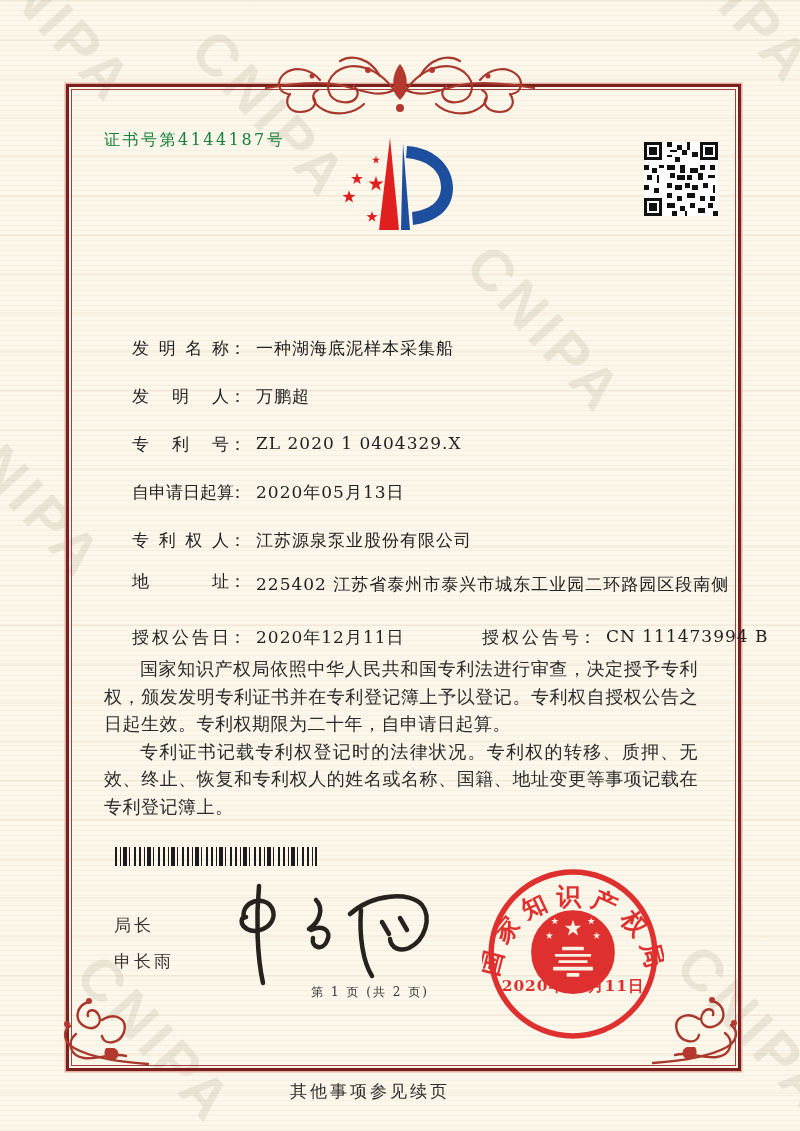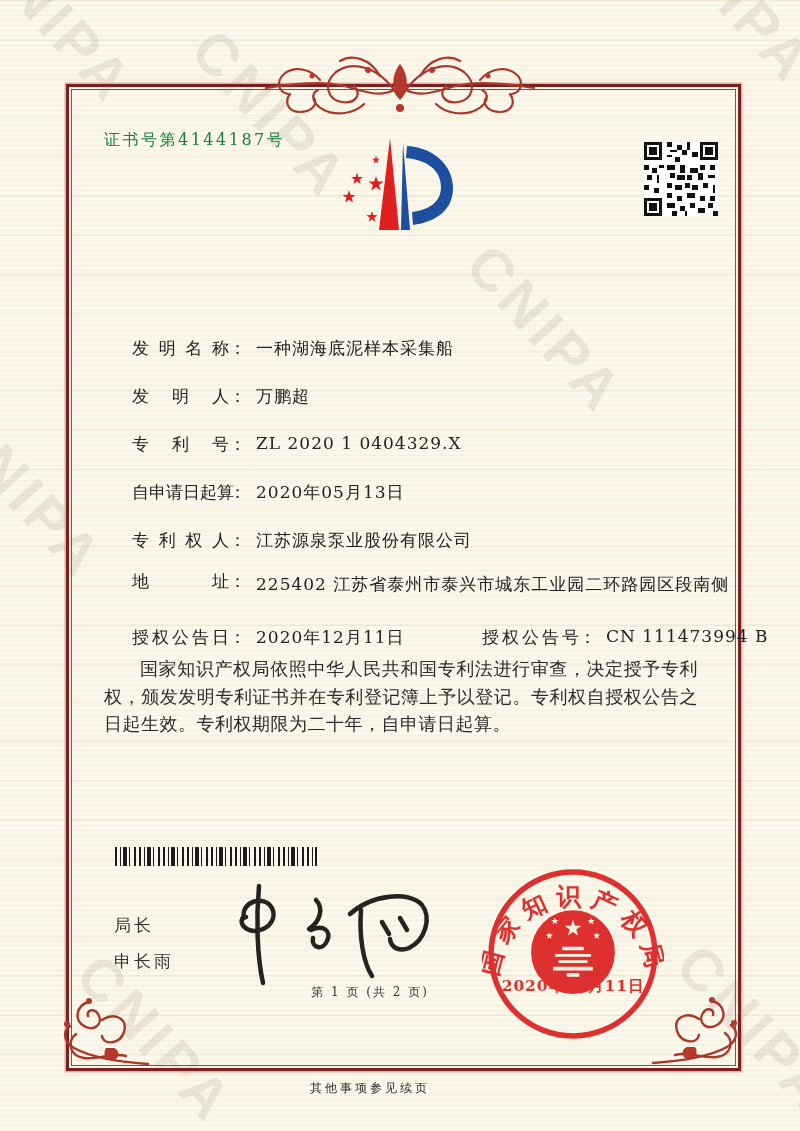--- a/index.html
+++ b/index.html
@@ -64,21 +64,21 @@
     font-size:17px;color:#3a3430;letter-spacing:3px;line-height:36px;
   }
   .signature{position:absolute;left:222px;top:878px;z-index:3;}
   .seal{position:absolute;left:482px;top:863px;width:182px;height:182px;z-index:4;opacity:.93;}
   .pagenum{
     position:absolute;left:0;top:984px;width:740px;text-align:center;
     font-size:12px;color:#333;letter-spacing:2px;z-index:3;
   }
   .contnote{
     position:absolute;left:0;top:1080px;width:740px;text-align:center;
-    font-size:12px;color:#2e2e2e;letter-spacing:3px;z-index:3;
+    font-size:17px;color:#2e2e2e;letter-spacing:3px;z-index:3;
   }
 </style>
 </head>
 <body>
 
 <div class="wm" style="left:-45px;top:-15px">CNIPA</div>
 <div class="wm" style="left:170px;top:80px">CNIPA</div>
 <div class="wm" style="left:445px;top:295px">CNIPA</div>
 <div class="wm" style="left:-75px;top:460px">CNIPA</div>
 <div class="wm" style="left:635px;top:-35px">CNIPA</div>
@@ -206,20 +206,21 @@
     <div class="frow" style="top:626px;width:600px">
       <span class="flabel">授权公告日</span><span class="fcolon">：</span><span class="fvalue">2020年12月11日</span>
       <span class="grantno">
         <span class="flabel">授权公告号</span><span class="fcolon">：</span><span class="fvalue">CN 111473994 B</span>
       </span>
     </div>
   </div>
 
   <div class="bodytext">
     <p>国家知识产权局依照中华人民共和国专利法进行审查，决定授予专利权，颁发发明专利证书并在专利登记簿上予以登记。专利权自授权公告之日起生效。专利权期限为二十年，自申请日起算。</p>
+    <p>专利证书记载专利权登记时的法律状况。专利权的转移、质押、无效、终止、恢复和专利权人的姓名或名称、国籍、地址变更等事项记载在专利登记簿上。</p>
   </div>
 
   <div class="barcode"></div>
 
   <div class="sig-labels">
     <div>局长</div>
     <div>申长雨</div>
   </div>
 
   <svg class="signature" width="230" height="112" viewBox="0 0 230 112">

